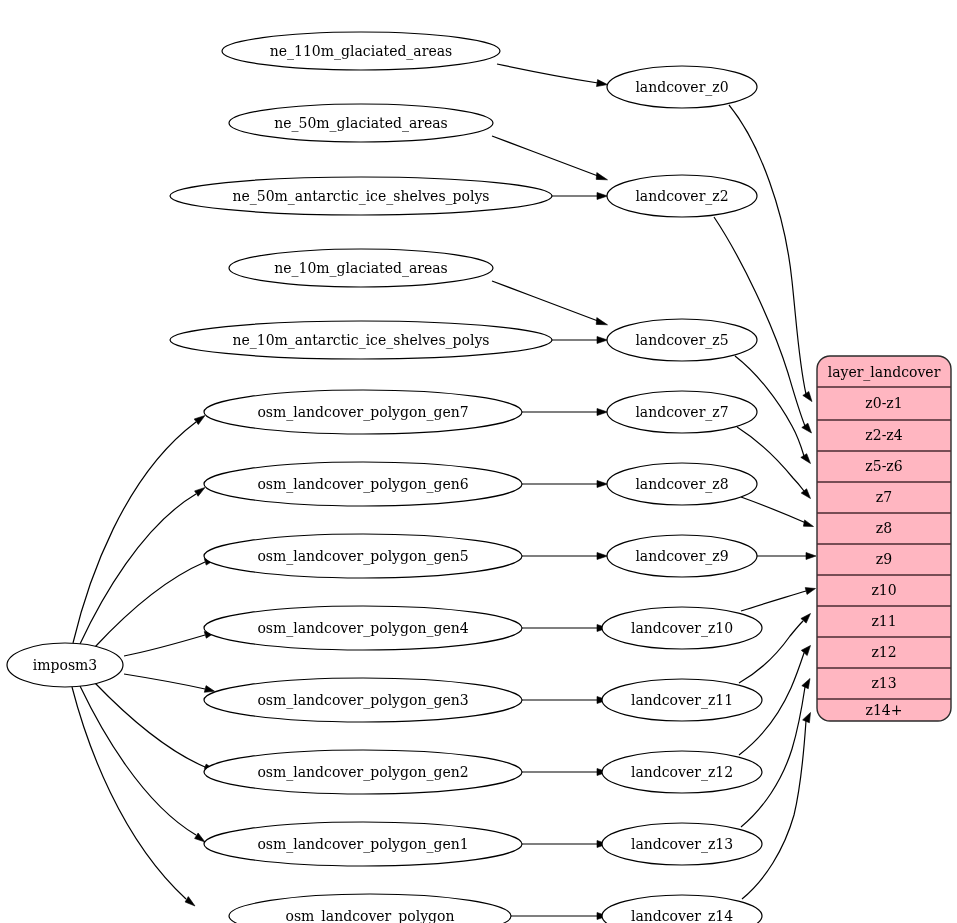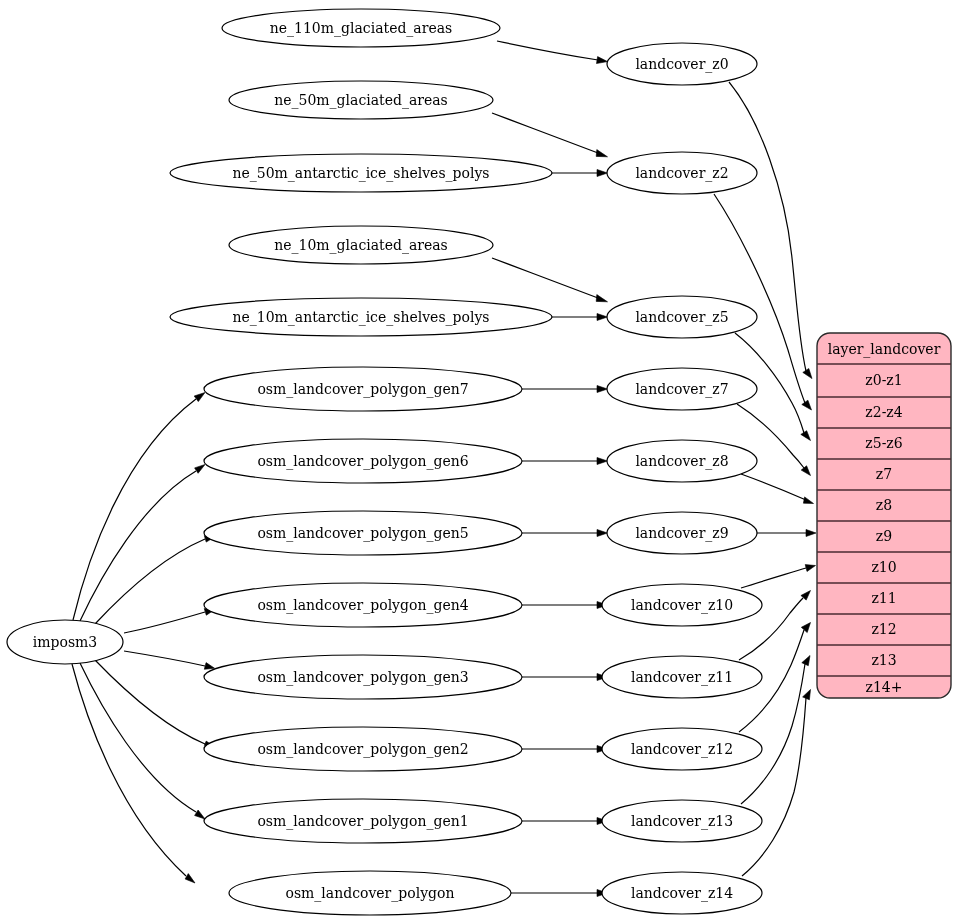--- a/index.html
+++ b/index.html
@@ -10,20 +10,21 @@
   body {
     width: 957px;
     height: 923px;
     font-family: "DejaVu Serif", "Liberation Serif", serif;
     overflow: hidden;
   }
   #graph-root {
     position: relative;
     width: 957px;
     height: 720px;
+    margin-top: 23px;
   }
   svg#graph-svg {
     display: block;
     width: 957px;
     height: 923px;
   }
   .node-ellipse {
     fill: #ffffff;
     stroke: #000000;
     stroke-width: 1.2;

